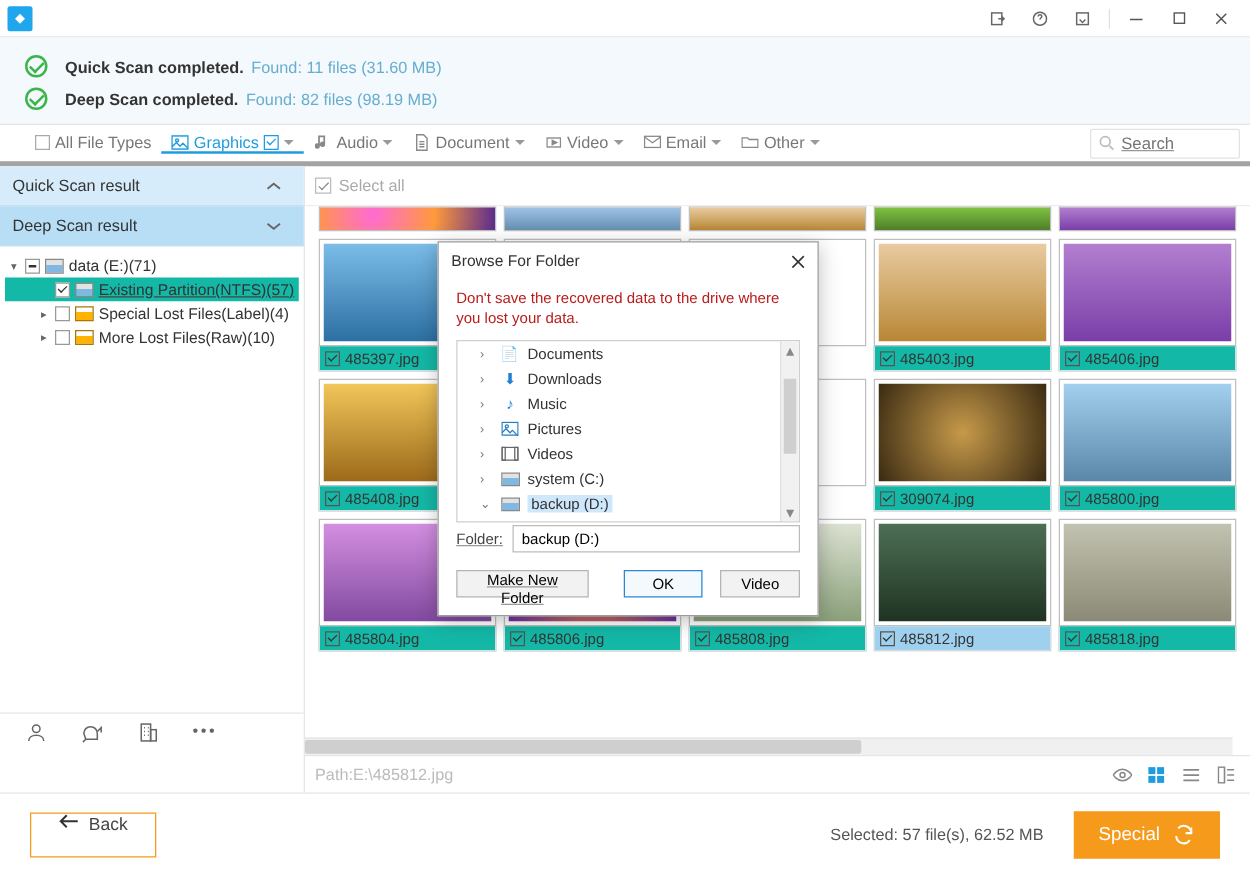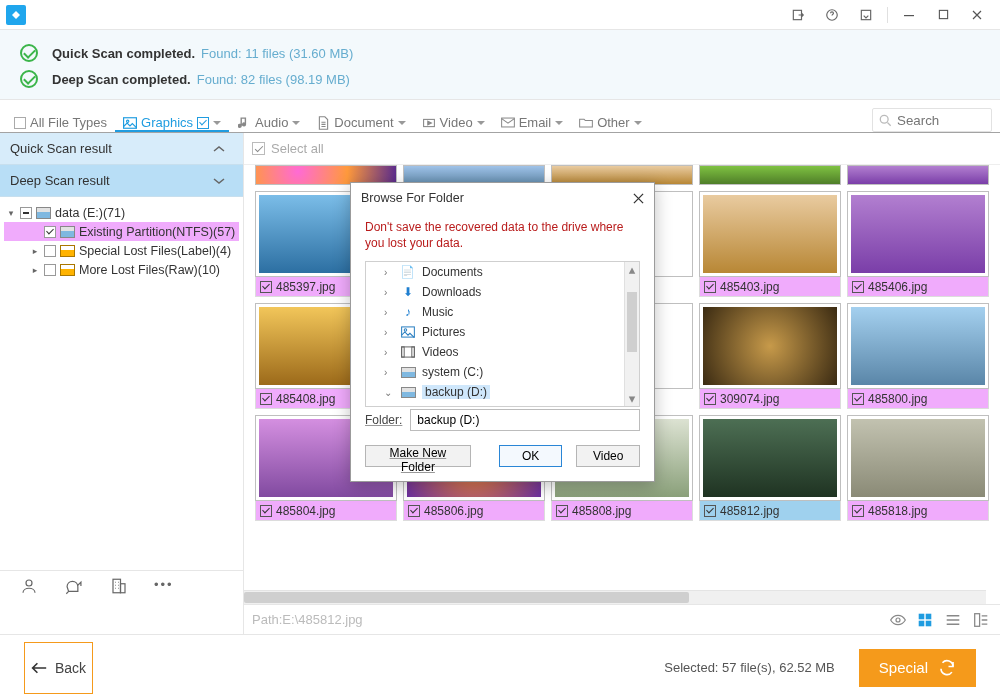--- a/index.html
+++ b/index.html
@@ -16,43 +16,43 @@
 
   
   .status-band { height: 70px; background: #f3f9fc; border-bottom: 1px solid #e6e6e6; padding: 10px 20px 2px 20px; }
   .status-line { display: flex; align-items: center; height: 26px; }
   .status-line .tick { width: 18px; height: 18px; border: 2px solid #3bb54a; border-radius: 50%; display: flex; align-items: center; justify-content: center; margin-right: 14px; }
   .status-line .tick::after { content: ""; width: 5px; height: 9px; border-right: 2px solid #3bb54a; border-bottom: 2px solid #3bb54a; transform: rotate(45deg); margin-bottom: 2px; }
   .status-line .headline { font-weight: 600; color: #333; margin-right: 6px; }
   .status-line .detail { color: #66adcf; }
 
   
-  .filterbar { height: 33px; border-bottom: 1px solid #a3a3a3; display: flex; align-items: flex-end; padding-left: 6px; }
+  .filterbar { height: 33px; border-bottom: 4px solid #a3a3a3; display: flex; align-items: center; padding-left: 20px; }
   .f-item { display: flex; align-items: center; gap: 4px; padding: 0 8px; color: #777; border-bottom: 2px solid transparent; }
   .f-item.checked { color: #1f9ce0; border-bottom-color: #1f9ce0; }
   .f-item .fi-chk { width: 12px; height: 12px; border: 1px solid #aaa; background: #fff; display: flex; align-items: center; justify-content: center; }
   .f-item.checked .fi-chk { border-color: #1f9ce0; }
   .f-item.checked .fi-chk::after { content: ""; width: 3px; height: 6px; border-right: 1.5px solid #1f9ce0; border-bottom: 1.5px solid #1f9ce0; transform: rotate(45deg); margin-bottom: 2px; }
   .f-item .fi-ic { width: 14px; height: 14px; display: flex; align-items: center; justify-content: center; }
   .f-item .fi-caret { width: 0; height: 0; border-left: 4px solid transparent; border-right: 4px solid transparent; border-top: 4px solid #999; }
   .filterbar .spacer { flex: 1; }
   .filterbar .search { display: flex; align-items: center; padding-right: 8px; }
-  .filterbar .search input { width: 120px; height: 24px; border: 1px solid #e2e2e2; border-radius: 2px; padding: 0 6px 0 24px; color: #999; background: #fff; }
+  .filterbar .search input { width: 120px; height: 24px; border: 1px solid #e2e2e2; border-radius: 2px; padding: 0 6px 0 24px; color: #999; background: #fff; text-decoration: underline; }
   .filterbar .search .sicon { position: relative; left: 20px; color: #bbb; }
 
   
   .main { display: flex; height: 501px; }
   .sidebar { width: 259px; border-right: 1px solid #e6e6e6; display: flex; flex-direction: column; }
   .sb-head { height: 32px; display: flex; align-items: center; justify-content: space-between; padding: 0 18px 0 10px; background: #d7ecfa; border-bottom: 1px solid #c7dfee; color: #333; }
   .sb-head2 { background: #b8def6; }
   .sb-head .cv { color: #555; }
   .tree { padding: 6px 4px; }
   .tree-row { display: flex; align-items: center; height: 19px; gap: 4px; padding-left: 2px; }
   .tree-row.indent1 { padding-left: 26px; }
-  .tree-row.sel { background: #f0abfc; }
+  .tree-row.sel { background: #14b8a6; text-decoration: underline; }
   .tree-row .exp { width: 10px; font-size: 9px; color: #666; text-align: center; }
   .tree-row .tchk { width: 12px; height: 12px; border: 1px solid #999; background: #fff; display: flex; align-items: center; justify-content: center; }
   .tree-row .tchk.on::after { content: ""; width: 3px; height: 6px; border-right: 1.5px solid #333; border-bottom: 1.5px solid #333; transform: rotate(45deg); margin-bottom: 2px; }
   .tree-row .tchk.dash::after { content: ""; width: 6px; height: 2px; background: #333; }
   .tree-row .tic { width: 15px; height: 12px; }
   .tree-row .tlabel { color: #333; font-size: 12.5px; }
   .ic-drive { background: linear-gradient(#e2e2e2 0 40%, #7fb8e0 40% 100%); border: 1px solid #888; }
   .ic-fdrive { background: linear-gradient(#fff 0 40%, #ffb300 40% 100%); border: 1px solid #aa7700; }
   .sidebar .flex { flex: 1; }
   .recognizer { height: 64px; border-top: 1px solid #e6e6e6; padding: 6px 10px; }
@@ -63,42 +63,42 @@
   .content { flex: 1; display: flex; flex-direction: column; position: relative; }
   .selectall { height: 32px; display: flex; align-items: center; padding-left: 8px; color: #aaa; border-bottom: 1px solid #eee; gap: 6px;}
   .selectall .sachk { width: 13px; height: 13px; border: 1px solid #bbb; background: #fff; display:flex; align-items:center; justify-content:center;}
   .selectall .sachk::after { content: ""; width: 3px; height: 7px; border-right: 1.5px solid #888; border-bottom: 1.5px solid #888; transform: rotate(45deg); margin-bottom: 2px; }
 
   .grid { flex: 1; overflow: hidden; padding: 0 8px; }
   .grow { display: flex; }
   .card { width: 142px; margin: 0 3px 6px 3px; }
   .card .thumb { height: 86px; border: 1px solid #bfbfbf; padding: 3px; background: #fff; }
   .card .thumb .img { width: 100%; height: 100%; }
-  .card .cap { height: 20px; border: 1px solid #dcdcdc; border-top: none; background: #f0abfc; display: flex; align-items: center; gap: 4px; padding: 0 4px; }
+  .card .cap { height: 20px; border: 1px solid #dcdcdc; border-top: none; background: #14b8a6; display: flex; align-items: center; gap: 4px; padding: 0 4px; }
   .card .cap .cchk { width: 12px; height: 12px; border: 1px solid #555; display:flex; align-items:center;justify-content:center; }
   .card .cap .cchk::after { content: ""; width: 3px; height: 6px; border-right: 1.5px solid #333; border-bottom: 1.5px solid #333; transform: rotate(45deg); margin-bottom: 2px; }
   .card.selected .cap { background: #9fd1ee; }
   .cap span { font-size: 12px; color: #333; white-space: nowrap; overflow: hidden; }
 
   .pathbar { height: 30px; border-top: 1px solid #e6e6e6; display: flex; align-items: center; padding: 0 8px; gap: 10px; color: #bbb; }
   .pathbar .spacer { flex: 1; }
   .pathbar .vicon { color: #888; width: 18px; text-align: center; }
   .pathbar .vicon.active { color: #1f9ce0; }
   .hscroll { position: absolute; left: 0; right: 14px; bottom: 30px; height: 14px; background: #f0f0f0; border-top:1px solid #e4e4e4;}
   .hscroll .hknob { position:absolute; left:0; width:60%; top:1px; bottom:1px; background:#cfcfcf; border-radius:2px;}
 
   
   .footer { height: 66px; border-top: 1px solid #e6e6e6; display: flex; align-items: center; padding: 0 24px; }
-  .btn-back { border: 1.5px solid #f59a1b; color: #444; background: #fff; height: 52px; padding: 0 6px; display: flex; align-items: center; gap: 8px; font-size: 14px; }
+  .btn-back { border: 1.5px solid #f59a1b; color: #444; background: #fff; height: 36px; padding: 0 22px; display: flex; align-items: flex-start; gap: 8px; font-size: 14px; }
   .footer .spacer { flex: 1; }
   .sel-info { color: #555; margin-right: 24px; }
   .btn-recover { background: #f59a1b; color: #fff; border: none; height: 38px; padding: 0 20px; font-size: 15px; display: flex; align-items: center; gap: 10px; }
 
   
-  .dialog { position: absolute; left: 350px; top: 182px; width: 305px; background: #fff; border: 1px solid #9b9b9b; box-shadow: 0 4px 16px rgba(0,0,0,.25); }
+  .dialog { position: absolute; left: 350px; top: 193px; width: 305px; background: #fff; border: 1px solid #9b9b9b; box-shadow: 0 4px 16px rgba(0,0,0,.25); }
   .dlg-title { height: 30px; display: flex; align-items: center; justify-content: space-between; padding: 0 10px; font-size: 12.5px; color: #333; }
   .dlg-body { padding: 6px 14px 14px 14px; }
   .dlg-warn { font-size: 12px; color: #b91c1c; margin-bottom: 10px; line-height: 1.35; }
   .dlg-tree { border: 1px solid #cfcfcf; height: 146px; overflow: hidden; position: relative; }
   .dlg-tree .dt-row { display: flex; align-items: center; height: 20px; gap: 6px; padding-left: 18px; font-size: 12px; color: #333; }
   .dlg-tree .dt-row.sel .dtl { background: #cfe7fb; padding: 0 3px;}
   .dlg-tree .dexp { width:10px; color:#777; font-size:10px;}
   .dlg-tree .dic { width:16px; height:14px; display:flex; align-items:center; justify-content:center;}
   .dlg-tree .vscr { position:absolute; right:0; top:0; bottom:0; width:15px; background:#f1f1f1; border-left:1px solid #e0e0e0;}
   .dlg-tree .vscr .vnob { position:absolute; top:30px; height:60px; left:2px; right:2px; background:#cfcfcf;}

